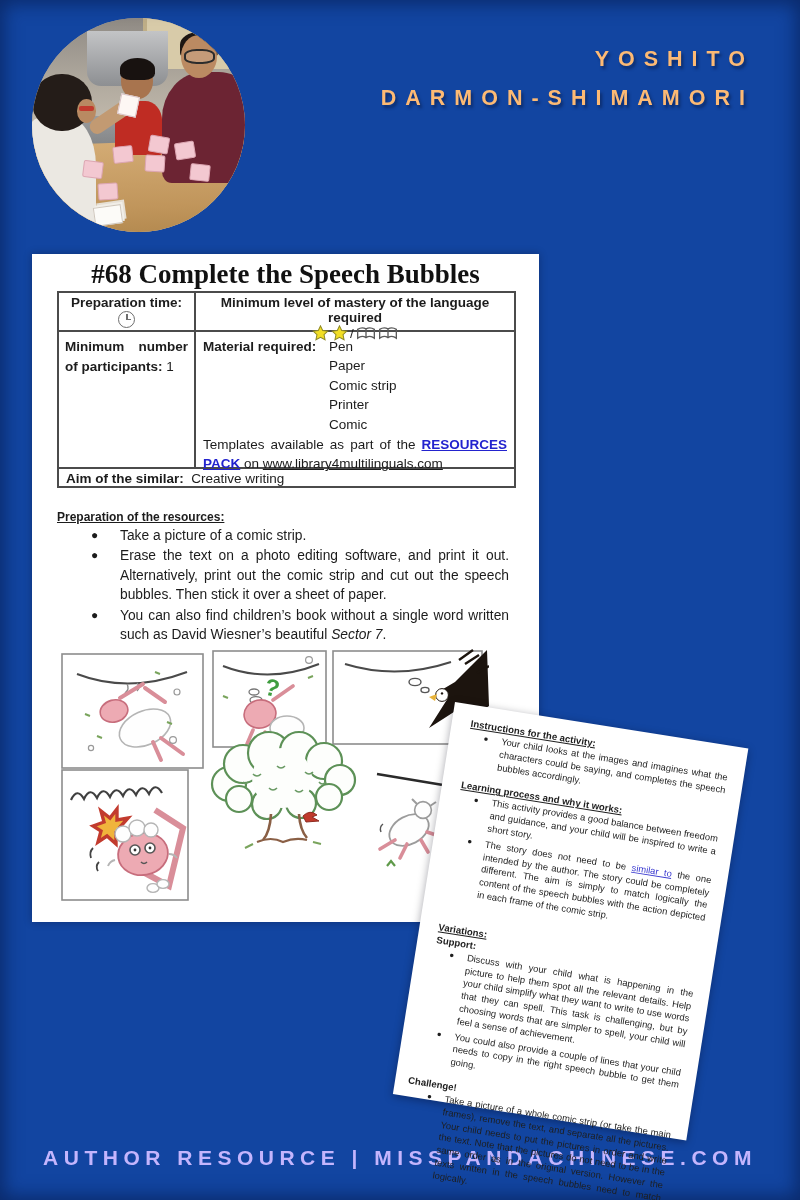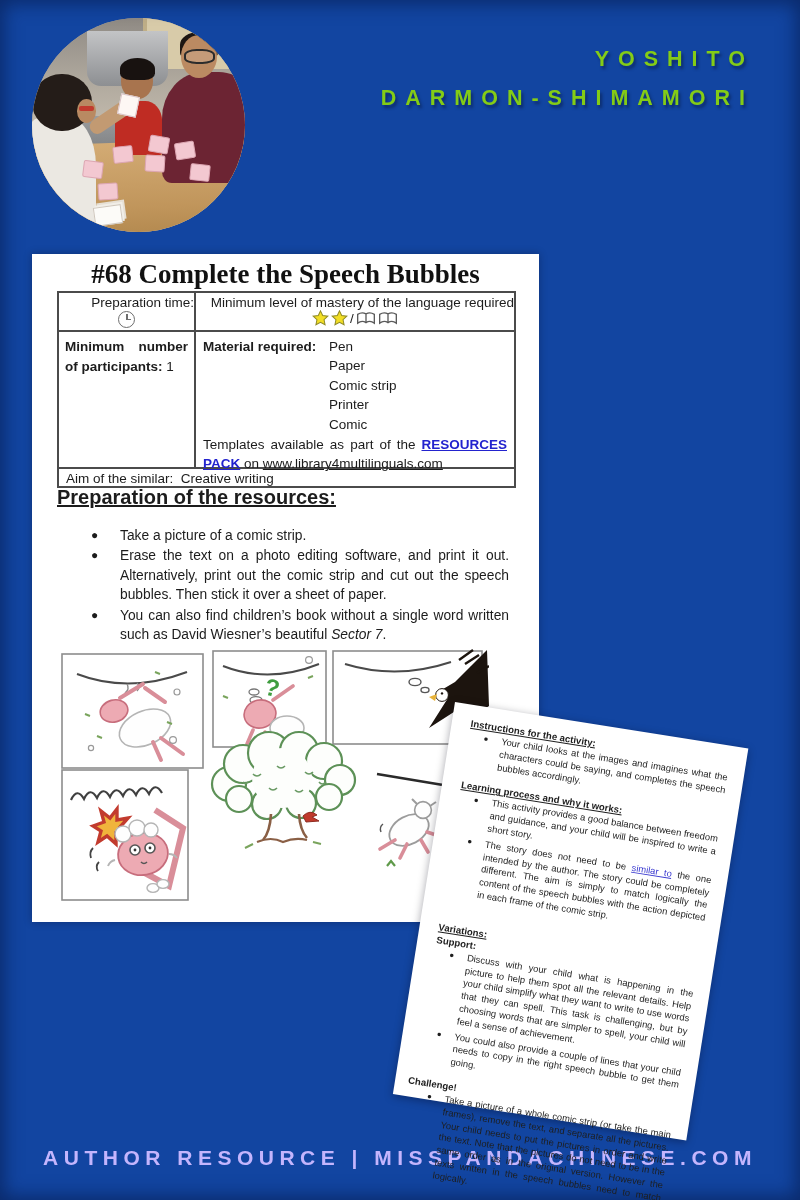--- a/index.html
+++ b/index.html
@@ -25,55 +25,55 @@
   .ph-kid-m-hair{position:absolute;left:41.4%;top:18.8%;width:16.4%;height:10%;background:#181210;border-radius:50% 50% 30% 30%;}
   .ph-kid-l-hair{position:absolute;left:0%;top:26%;width:28%;height:27%;background:#241c18;border-radius:54%;}
   .ph-kid-l-face{position:absolute;left:21%;top:38%;width:9%;height:11%;background:#b98a62;border-radius:50%;}
   .ph-kid-l-glass{position:absolute;left:22%;top:41%;width:7%;height:2.4%;background:#c23b2e;border-radius:2px;}
   .ph-kid-l-body{position:absolute;left:-6%;top:46%;width:36%;height:58%;background:#ebe8e2;border-radius:34% 40% 6% 6%;}
   .ph-arm{position:absolute;left:26%;top:43%;width:22%;height:7%;background:#c29a72;border-radius:8px;transform:rotate(-34deg);}
   .ph-card-hand{position:absolute;left:41%;top:36%;width:8%;height:9%;background:#fdf7f4;border:1px solid #d9c4c8;transform:rotate(12deg);}
   .ph-card{position:absolute;width:8.4%;height:7%;background:#f3c8d1;border:1px solid #dca6b2;border-radius:2px;}
   .ph-stack{position:absolute;left:29%;top:88%;width:12%;height:8%;background:#fcfbf8;border:1px solid #cfc7bd;transform:rotate(-8deg);box-shadow:2px -2px 0 #f1eee8,4px -4px 0 #e6e0d6;}
 
-  .author-name{position:absolute;right:46px;top:40px;text-align:right;color:#84cc16;font-weight:bold;
+  .author-name{position:absolute;right:46px;top:40px;text-align:right;color:#fdba74;font-weight:bold;
           font-size:21.5px;letter-spacing:9px;line-height:39px;
           text-shadow:2px 3px 3px rgba(8,20,55,.5);}
 
   
   .doc-main{position:absolute;left:32px;top:254px;width:507px;height:668px;background:#fff;
           color:#1c1c1c;box-shadow:0 0 8px rgba(0,0,20,.3);z-index:1;}
   .ws-title{position:absolute;left:0;top:5px;width:100%;text-align:center;
           font-family:"Liberation Serif",serif;font-weight:bold;font-size:27px;color:#111;}
   .ws-table{position:absolute;left:25px;top:37px;width:459px;height:197px;border:2px solid #4b4b4b;
           font-size:13.5px;box-sizing:border-box;}
   .ws-r1{display:flex;height:39px;border-bottom:2px solid #4b4b4b;box-sizing:border-box;}
   .ws-r2{display:flex;height:137px;border-bottom:2px solid #4b4b4b;box-sizing:border-box;}
   .ws-r3{display:flex;height:19px;align-items:center;padding-left:7px;}
   .ws-c1{width:137px;border-right:2px solid #4b4b4b;box-sizing:border-box;text-align:center;}
   .ws-c2{flex:1;}
-  .ws-bold{font-weight:normal;text-align:right;}
+  .ws-bold{font-weight:bold;}
   .prep-cell{padding-top:2px;}
   .clock{display:inline-block;width:15px;height:15px;border:1.6px solid #6e6e6e;border-radius:50%;position:relative;margin-top:1px;}
   .clock i{position:absolute;left:48%;top:14%;width:1.6px;height:38%;background:#6e6e6e;}
   .clock b{position:absolute;left:48%;top:46%;width:32%;height:1.6px;background:#6e6e6e;}
   .mastery-cell{text-align:center;padding-top:2px;}
   .mastery-icons{display:flex;justify-content:center;align-items:center;gap:2px;margin-top:0px;}
   .row2c1{padding:5px 6px;text-align:justify;font-weight:bold;line-height:19.5px;}
   .row2c1 .val{font-weight:normal;}
   .row2c2{padding:5px 7px;line-height:19.4px;}
   .mat-row{display:flex;}
   .mat-label{font-weight:bold;width:114px;flex:0 0 auto;}
   .mat-items{margin-left:12px;}
   .templates{margin-top:1px;text-align:justify;}
   .lnk{color:#2323CE;text-decoration:underline;font-weight:bold;cursor:pointer;}
   .url{color:#1c1c1c;text-decoration:underline;cursor:pointer;margin-top:16px;}
   .aim-row .val{font-weight:normal;}
 
-  .prep-head{position:absolute;left:25px;top:232px;font-weight:bold;font-size:20px;text-decoration:underline;}
+  .prep-head{position:absolute;left:25px;top:256px;font-weight:bold;font-size:12px;text-decoration:underline;}
   .prep-list{position:absolute;left:45px;top:272px;width:432px;font-size:13.8px;line-height:19.4px;}
   .p-item{display:flex;margin-bottom:1px;}
   .p-marker{width:14px;flex:0 0 auto;margin-left:14px;margin-right:15px;font-size:12px;}
   .p-text{flex:1;text-align:justify;}
   .ital{font-style:italic;}
 
   .comic-svg{position:absolute;left:25px;top:394px;width:432px;height:262px;}
 
   
   .doc-rotated{position:absolute;left:455px;top:702px;width:297px;height:397px;background:#fff;

